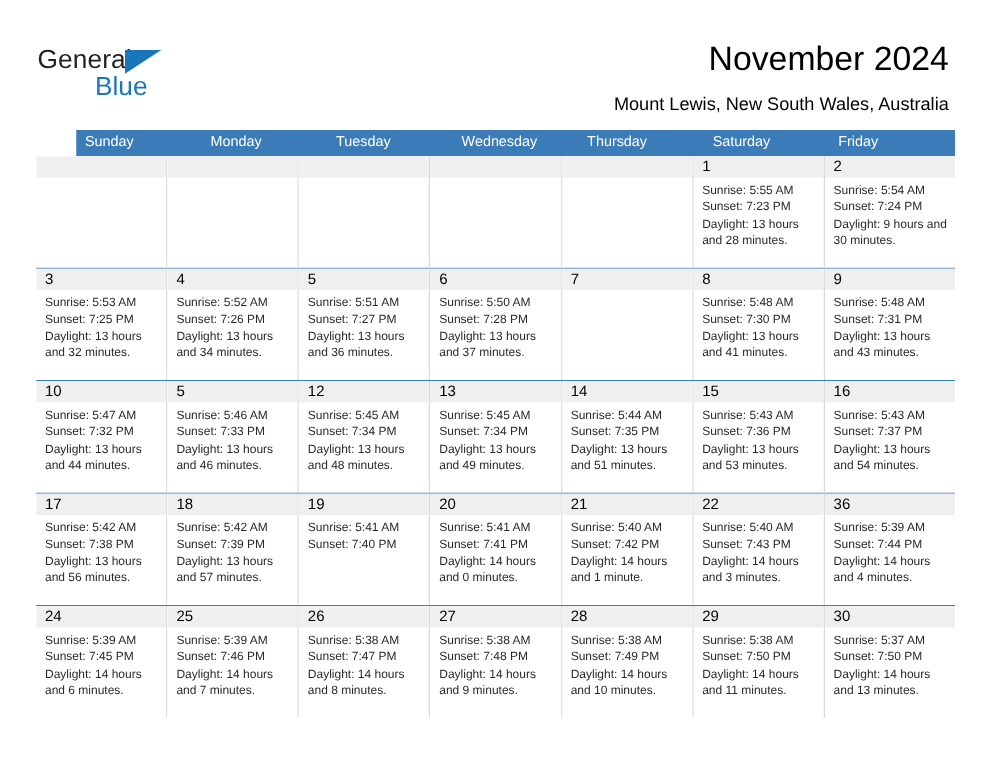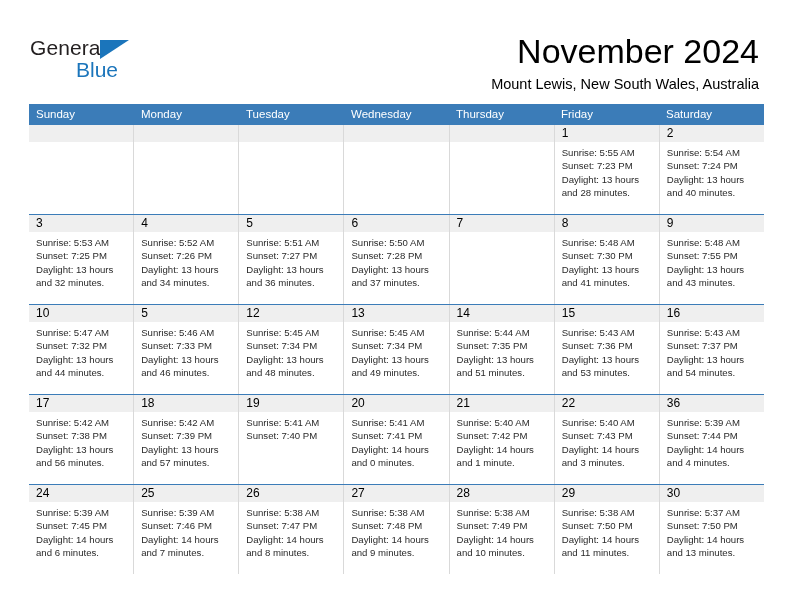--- a/index.html
+++ b/index.html
@@ -56,21 +56,21 @@
     left: 46px;
     top: 22px;
     font-size: 21px;
     color: #1b75bb;
     font-family: "Liberation Sans", sans-serif;
   }
   .title {
     position: absolute;
     right: 33px;
     top: 32px;
-    font-size: 34px;
+    font-size: 27px;
     color: #000000;
     text-align: right;
     white-space: nowrap;
   }
   .subtitle {
     position: absolute;
     right: 33px;
     top: 76px;
     font-size: 14.5px;
     color: #000000;
@@ -82,20 +82,21 @@
   .calendar {
     position: absolute;
     left: 29px;
     top: 104px;
     width: 735px;
   }
   .dow-row {
     display: flex;
     background: #3b7cb8;
     height: 21px;
+    margin-left: 32px;
   }
   .dow {
     flex: 1 1 0;
     color: #ffffff;
     font-size: 11.5px;
     line-height: 21px;
     padding-left: 7px;
     box-sizing: border-box;
     white-space: nowrap;
   }
@@ -158,22 +159,22 @@
     <div class="subtitle">Mount Lewis, New South Wales, Australia</div>
   </div>
 
   <div class="calendar">
     <div class="dow-row" id="dow-row">
         <div class="dow">Sunday</div>
         <div class="dow">Monday</div>
         <div class="dow">Tuesday</div>
         <div class="dow">Wednesday</div>
         <div class="dow">Thursday</div>
+        <div class="dow">Saturday</div>
         <div class="dow">Friday</div>
-        <div class="dow">Saturday</div>
       </div>
     <div id="weeks-container">
         <div class="week first">
           <div class="cell empty">
             <div class="daynum"></div>
           </div>
           <div class="cell empty">
             <div class="daynum"></div>
           </div>
           <div class="cell empty">
@@ -191,21 +192,21 @@
               <div>Sunrise: 5:55 AM</div>
               <div>Sunset: 7:23 PM</div>
               <div class="wrap">Daylight: 13 hours and 28 minutes.</div>
             </div>
           </div>
           <div class="cell">
             <div class="daynum">2</div>
             <div class="info">
               <div>Sunrise: 5:54 AM</div>
               <div>Sunset: 7:24 PM</div>
-              <div class="wrap">Daylight: 13 hours and 40 minutes.</div>
+              <div class="wrap">Daylight: 9 hours and 30 minutes.</div>
             </div>
           </div>
         </div>
         <div class="week">
           <div class="cell">
             <div class="daynum">3</div>
             <div class="info">
               <div>Sunrise: 5:53 AM</div>
               <div>Sunset: 7:25 PM</div>
               <div class="wrap">Daylight: 13 hours and 32 minutes.</div>
@@ -243,21 +244,21 @@
             <div class="info">
               <div>Sunrise: 5:48 AM</div>
               <div>Sunset: 7:30 PM</div>
               <div class="wrap">Daylight: 13 hours and 41 minutes.</div>
             </div>
           </div>
           <div class="cell">
             <div class="daynum">9</div>
             <div class="info">
               <div>Sunrise: 5:48 AM</div>
-              <div>Sunset: 7:55 PM</div>
+              <div>Sunset: 7:31 PM</div>
               <div class="wrap">Daylight: 13 hours and 43 minutes.</div>
             </div>
           </div>
         </div>
         <div class="week">
           <div class="cell">
             <div class="daynum">10</div>
             <div class="info">
               <div>Sunrise: 5:47 AM</div>
               <div>Sunset: 7:32 PM</div>

